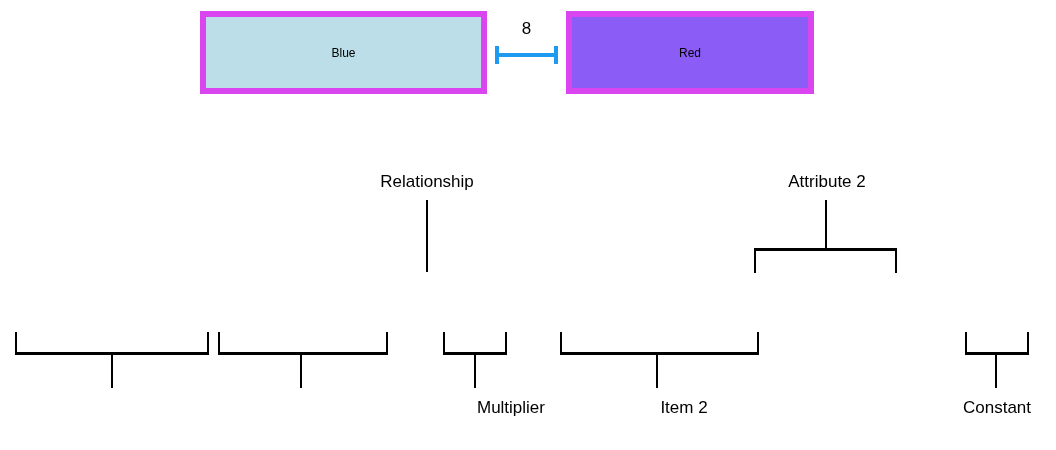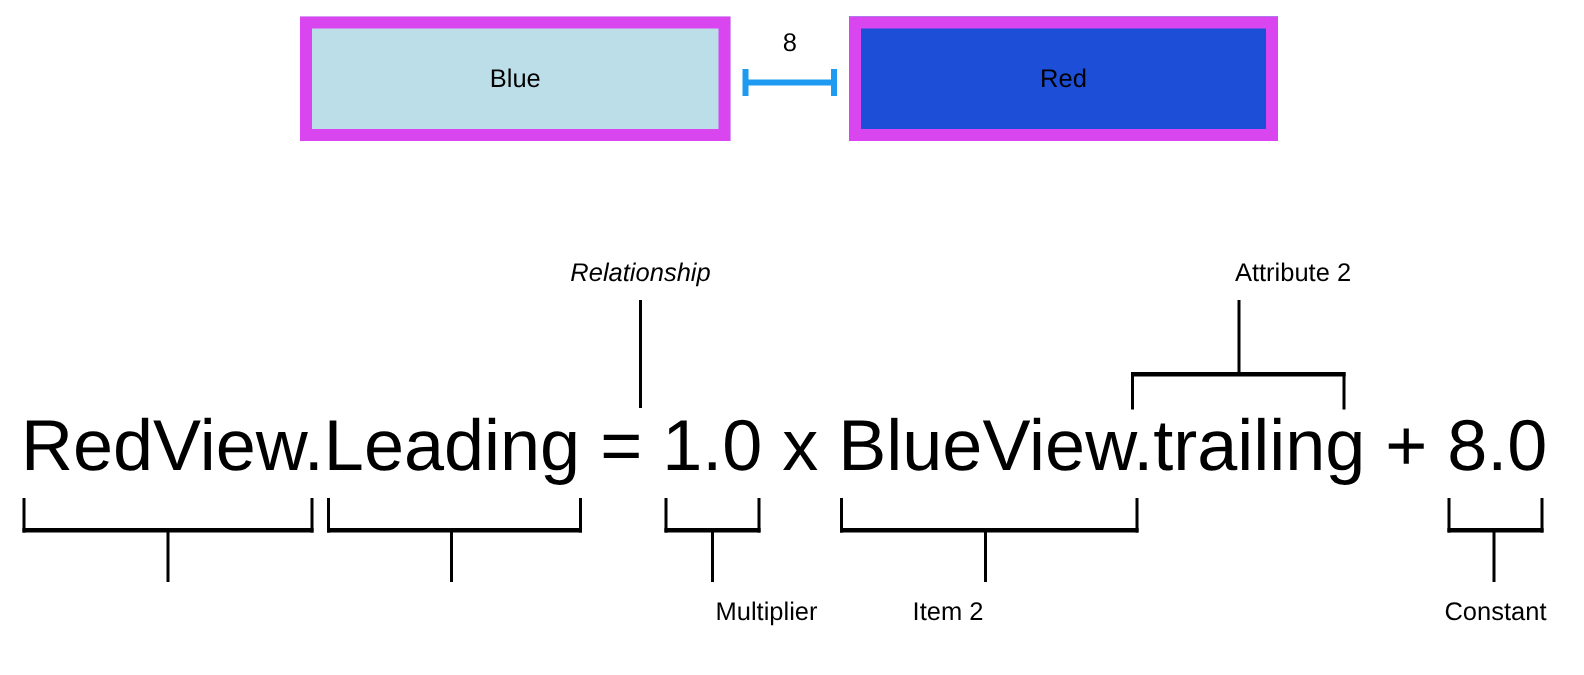--- a/index.html
+++ b/index.html
@@ -17,41 +17,41 @@
     width: 1056px;
     height: 450px;
     background: #ffffff;
     overflow: hidden;
   }
 
   
   .view-box {
     position: absolute;
     box-sizing: border-box;
-    border: 8px solid #d946ef;
+    border: 6px solid #d946ef;
     display: flex;
     align-items: center;
     justify-content: center;
-    font-size: 17px;
+    font-size: 12px;
     line-height: 1;
     color: #000;
   }
   #blue-box {
     left: 200px;
     top: 11px;
     width: 287px;
     height: 83px;
     background: #bcdee9;
   }
   #red-box {
     left: 566px;
     top: 11px;
-    width: 286px;
+    width: 248px;
     height: 83px;
-    background: #1d4ed8;
+    background: #8b5cf6;
     text-align: right;
   }
 
   
   #spacing-group {
     position: absolute;
     left: 495px;
     top: 20px;
     width: 63px;
     height: 50px;
@@ -131,32 +131,31 @@
     <span>Red</span>
   </div>
 
   <div id="spacing-group">
     <span id="spacing-value">8</span>
     <span id="meas-cap-left" class="meas-line"></span>
     <span id="meas-bar" class="meas-line"></span>
     <span id="meas-cap-right" class="meas-line"></span>
   </div>
 
-  <div class="callout-label" style="left:360px; top:172px; width:134px;font-style:italic;">Relationship</div>
+  <div class="callout-label" style="left:360px; top:172px; width:134px;">Relationship</div>
 
   <div class="rule vline" style="left:426px; top:200px; height:72px;"></div>
 
-  <div class="callout-label" style="left:803px; top:172px; width:118px;">Attribute 2</div>
+  <div class="callout-label" style="left:768px; top:172px; width:118px;">Attribute 2</div>
 
   <div class="rule vline" style="left:825px; top:200px; height:50px;"></div>
   <div class="rule hline" style="left:754px; top:248px; width:143px;"></div>
   <div class="rule vline" style="left:754px; top:248px; height:25px;"></div>
   <div class="rule vline" style="left:895px; top:248px; height:25px;"></div>
 
-  <div id="formula">RedView.Leading = 1.0 x BlueView.trailing + 8.0</div>
 
   <div class="rule vline" style="left:15px; top:332px; height:23px;"></div>
   <div class="rule hline" style="left:15px; top:352px; width:194px;"></div>
   <div class="rule vline" style="left:207px; top:332px; height:23px;"></div>
   <div class="rule vline" style="left:111px; top:352px; height:36px;"></div>
 
   <div class="rule vline" style="left:218px; top:332px; height:23px;"></div>
   <div class="rule hline" style="left:218px; top:352px; width:170px;"></div>
   <div class="rule vline" style="left:386px; top:332px; height:23px;"></div>
   <div class="rule vline" style="left:300px; top:352px; height:36px;"></div>
@@ -164,21 +163,21 @@
   <div class="rule vline" style="left:443px; top:332px; height:23px;"></div>
   <div class="rule hline" style="left:443px; top:352px; width:64px;"></div>
   <div class="rule vline" style="left:505px; top:332px; height:23px;"></div>
   <div class="rule vline" style="left:474px; top:352px; height:36px;"></div>
   <div class="callout-label" style="left:405px; top:398px; width:140px;text-align:right;">Multiplier</div>
 
   <div class="rule vline" style="left:560px; top:332px; height:23px;"></div>
   <div class="rule hline" style="left:560px; top:352px; width:199px;"></div>
   <div class="rule vline" style="left:757px; top:332px; height:23px;"></div>
   <div class="rule vline" style="left:656px; top:352px; height:36px;"></div>
-  <div class="callout-label" style="left:562px; top:398px; width:140px;">Item 2</div>
+  <div class="callout-label" style="left:614px; top:398px; width:140px;">Item 2</div>
 
   <div class="rule vline" style="left:965px; top:332px; height:23px;"></div>
   <div class="rule hline" style="left:965px; top:352px; width:64px;"></div>
   <div class="rule vline" style="left:1027px; top:332px; height:23px;"></div>
   <div class="rule vline" style="left:995px; top:352px; height:36px;"></div>
   <div class="callout-label" style="left:927px; top:398px; width:140px;">Constant</div>
 
 </div>
 
 </body></html>

